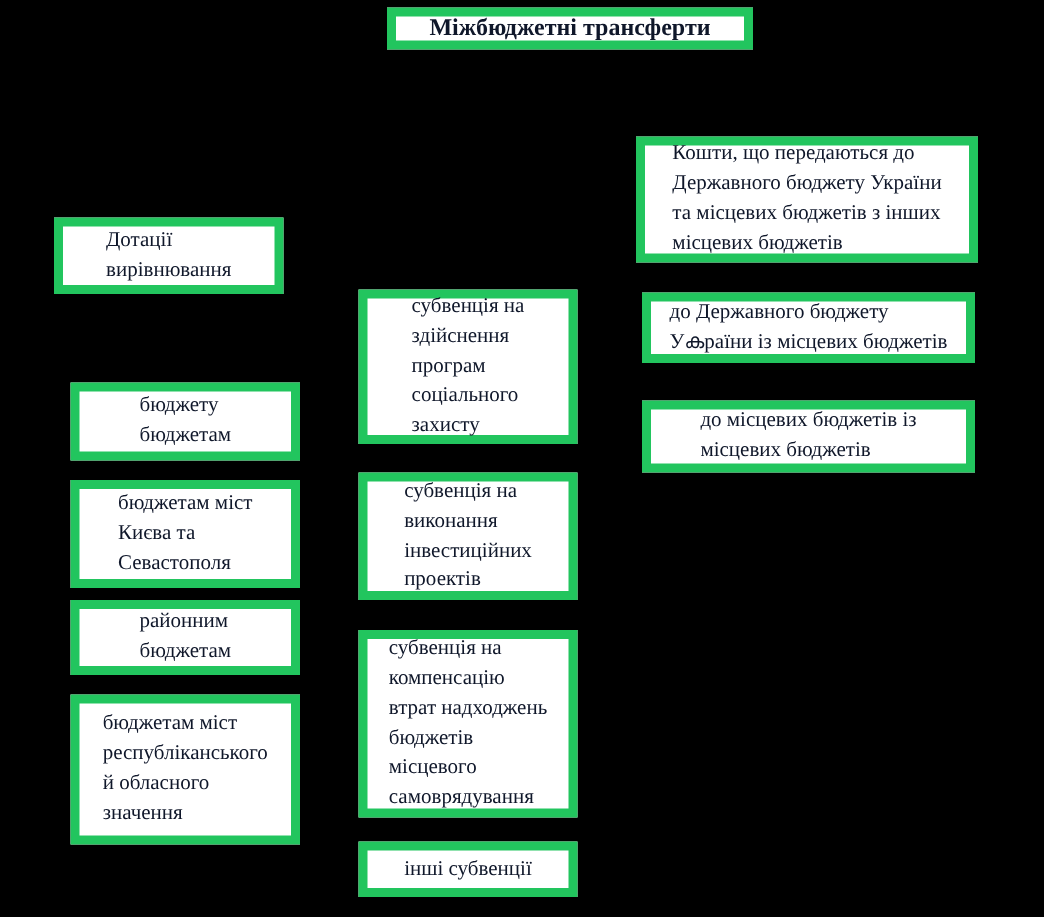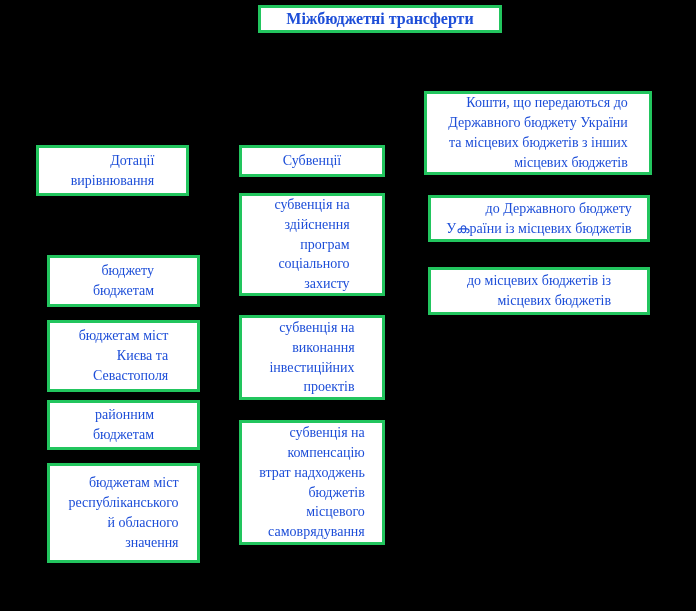--- a/index.html
+++ b/index.html
@@ -11,26 +11,26 @@
     position: relative;
     width: 696px;
     height: 611px;
     background: #000000;
     overflow: hidden;
     font-family: "Liberation Serif", "DejaVu Serif", serif;
   }
   .box {
     position: absolute;
     background: #ffffff;
-    border: 3px solid #22c55e;
-    color: #1d4ed8;
+    border: 6px solid #22c55e;
+    color: #0f172a;
     display: flex;
     align-items: center;
     justify-content: center;
-    text-align: right;
+    text-align: left;
     white-space: pre-line;
     font-size: 14px;
     line-height: 1.42;
     box-sizing: border-box;
     padding: 2px 4px;
   }
   .box.title {
     font-weight: bold;
     font-size: 16px;
     line-height: 1.2;
@@ -81,40 +81,40 @@
 Севастополя</div>
 
   <div class="box" id="dot-ray">районним
 бюджетам</div>
 
   <div class="box" id="dot-resp">бюджетам міст
 республіканського
 й обласного
 значення</div>
 
-  <div class="box" id="sub-header">Субвенції</div>
 
   <div class="box" id="sub-social">субвенція на
 здійснення
 програм
 соціального
 захисту</div>
 
   <div class="box" id="sub-invest">субвенція на
 виконання
 інвестиційних
 проектів</div>
 
   <div class="box" id="sub-comp">субвенція на
 компенсацію
 втрат надходжень
 бюджетів
 місцевого
 самоврядування</div>
 
+  <div class="box" id="sub-other">інші субвенції</div>
 
   <div class="box" id="to-state">до Державного бюджету
 Уകраїни із місцевих бюджетів</div>
 
   <div class="box" id="to-local">до місцевих бюджетів із
 місцевих бюджетів</div>
 
 </div>
 
 </body></html>

